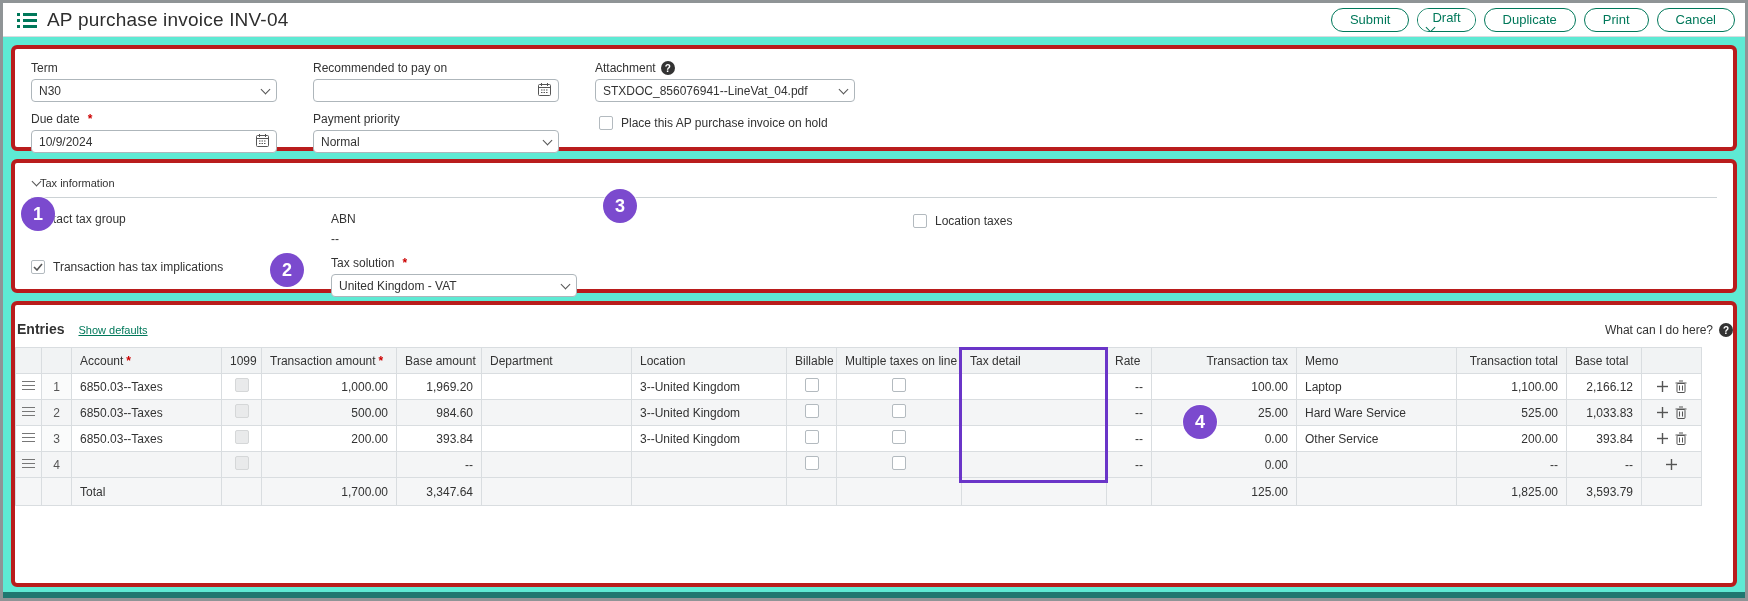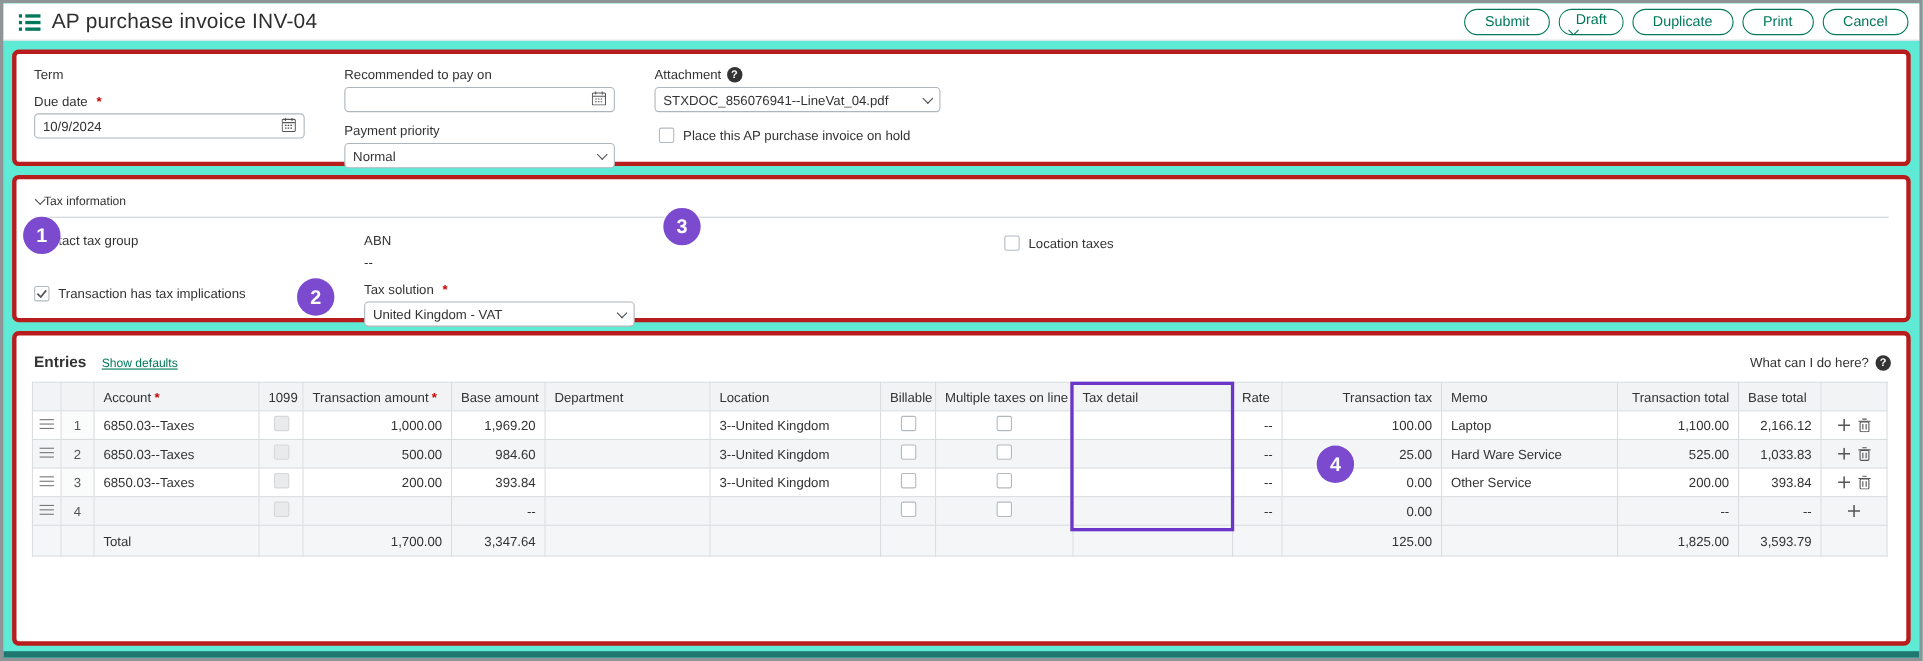--- a/index.html
+++ b/index.html
@@ -48,21 +48,21 @@
   .sec-head.noline { border-bottom:none; }
   .tax-grid { display:flex; gap:36px; padding-top:14px; }
   .tax-grid .c1 { width:246px; }
   .tax-grid .c2 { width:246px; margin-left:18px; }
   .tax-grid .c3 { margin-left:300px; }
   .abn-val { font-size:12px; color:#333; margin-top:6px; }
   .gap18 { height:18px; }
   .currency-panel { padding:10px 16px; height:40px; }
 
   
-  .entries-panel { flex:1; padding:10px 14px; }
+  .entries-panel { flex:1; padding:10px 0; }
   .entries-head { display:flex; align-items:baseline; margin:6px 0 10px 2px; }
   .entries-title { font-size:14px; font-weight:bold; color:#333; }
   .link { color:#00785a; font-size:11px; text-decoration:underline; margin-left:14px; cursor:pointer; }
   .whatcan { margin-left:auto; font-size:12px; color:#333; display:flex; align-items:center; gap:6px; }
 
   .table-wrap { position:relative; }
   table { border-collapse:collapse; table-layout:fixed; width:1686px; font-size:12px; color:#333; }
   th, td { border:1px solid #d9dde0; height:26px; padding:0 8px; overflow:hidden; white-space:nowrap; }
   thead th { background:#f1f3f4; font-weight:normal; text-align:left; }
   th.r, td.r { text-align:right; }
@@ -114,20 +114,24 @@
   </div>
 
   <div class="content">
 
     <div class="panel form-panel">
       <div class="fgrid">
         <div class="fcol">
           <div class="flabel">
               <span>Term</span>
             </div>
+          <div class="fbox">
+            <span class="val">N30</span>
+            <i class="chev"></i>
+          </div>
           <div class="frow2">
             <div class="flabel">
                 <span>Due date</span>
                 <span class="req">*</span>
               </div>
             <div class="fbox">
               <span class="val">10/9/2024</span>
               <span><svg width="13" height="13" viewBox="0 0 13 13">
                     <rect x="0.5" y="1.5" width="12" height="11" rx="1" fill="none" stroke="#555"></rect>
                     <line x1="3.5" y1="0" x2="3.5" y2="3" stroke="#555"></line>

